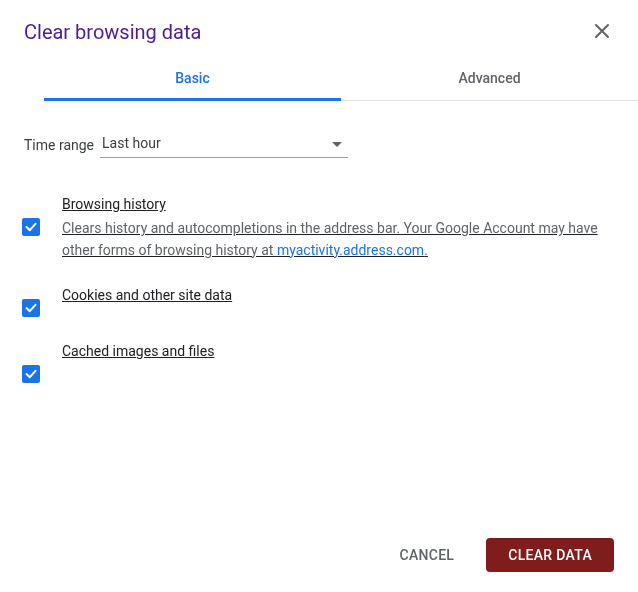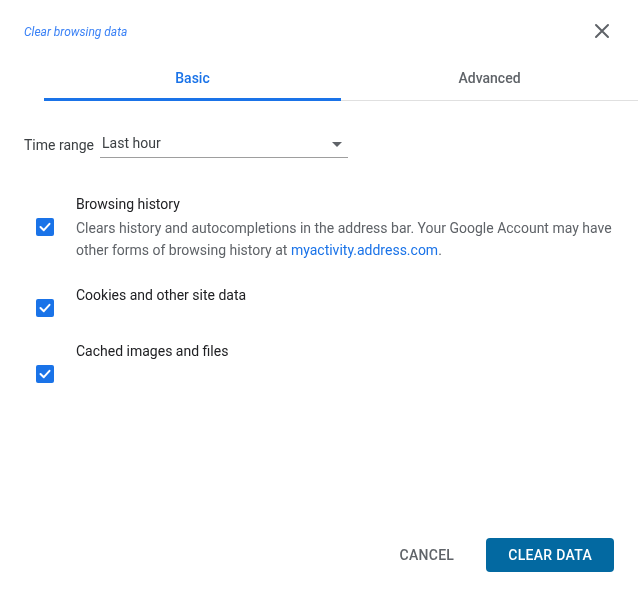--- a/index.html
+++ b/index.html
@@ -11,24 +11,23 @@
       color: #202124;
       position: relative;
     }
     .header {
       display: flex;
       align-items: center;
       justify-content: space-between;
       padding: 20px 24px 12px 24px;
     }
     .dialog-title {
-      font-size: 12px;
+      font-size: 20px;
       font-weight: 400;
-      color: #3b82f6;
-      font-style: italic;
+      color: #4c1d95;
     }
     .close-btn {
       width: 24px;
       height: 24px;
       display: flex;
       align-items: center;
       justify-content: center;
       cursor: pointer;
       color: #5f6368;
       background: none;
@@ -79,21 +78,22 @@
       padding: 4px 6px 6px 2px;
       border-bottom: 1px solid #9e9e9e;
       cursor: pointer;
       font-size: 14px;
       color: #3c4043;
     }
     .timerange-select .caret {
       color: #5f6368;
     }
     .options {
-      padding: 28px 24px 0 36px;
+      padding: 28px 24px 0 22px;
+      text-decoration: underline;
     }
     .option {
       display: flex;
       align-items: flex-start;
       gap: 22px;
       margin-bottom: 26px;
     }
     .checkbox {
       width: 18px;
       height: 18px;
@@ -142,21 +142,21 @@
       border-radius: 4px;
       cursor: pointer;
       border: none;
       font-family: inherit;
     }
     .btn-cancel {
       background: transparent;
       color: #5f6368;
     }
     .btn-primary {
-      background: #0369a1;
+      background: #7f1d1d;
       color: #fff;
       text-align: center;
     }
   </style>
 </head>
 <body>
 
 <div class="header">
   <div class="dialog-title">Clear browsing data</div>
   <button class="close-btn">

